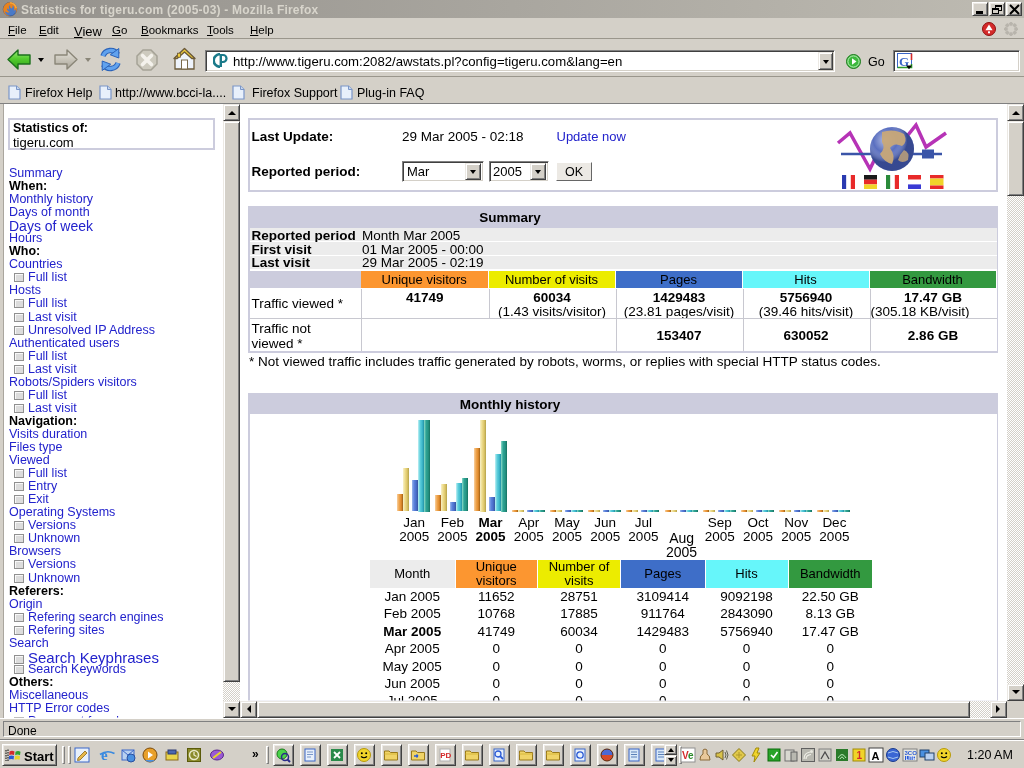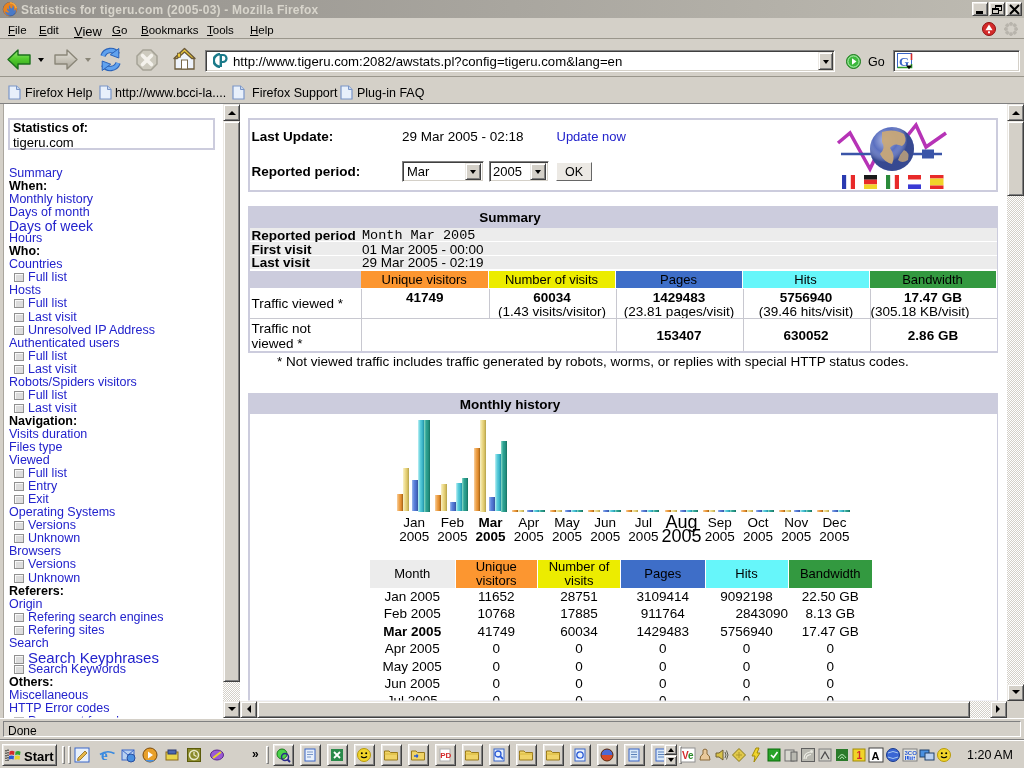--- a/index.html
+++ b/index.html
@@ -258,21 +258,21 @@
 <svg class="abs" style="left:930.1px;top:175px" width="13.5" height="14" viewBox="0 0 13.5 14">
       <rect width="13.5" height="3.5" fill="#e82a2a"></rect>
       <rect y="3.5" width="13.5" height="7" fill="#f0d42a"></rect>
       <rect y="10.5" width="13.5" height="3.5" fill="#e82a2a"></rect>
     </svg>
 <div class="abs" style="left:248px;top:205.5px;width:750px;height:147px;background:#ccccdd;"></div>
 <div class="abs bld ctr" style="left:248px;top:210px;width:524px;font-size:13.5px;">Summary</div>
 <div class="abs" style="left:249.5px;top:227.5px;width:747px;height:123.5px;background:#fff;"></div>
 <div class="abs" style="left:249.5px;top:228.2px;width:747px;height:13.3px;background:#ececec;"></div>
 <div class="abs bld" style="left:251.5px;top:227.7px;font-size:13.5px;">Reported period</div>
-<div class="abs" style="left:362px;top:227.7px;font-size:13.5px;font-family:Liberation Mono, monospace;">Month Mar 2005</div>
+<div class="abs" style="left:362px;top:227.7px;font-size:13.5px;">Month Mar 2005</div>
 <div class="abs" style="left:249.5px;top:242.0px;width:747px;height:13.3px;background:#ececec;"></div>
 <div class="abs bld" style="left:251.5px;top:241.5px;font-size:13.5px;">First visit</div>
 <div class="abs" style="left:362px;top:241.5px;font-size:13.5px;">01 Mar 2005 - 00:00</div>
 <div class="abs" style="left:249.5px;top:255.8px;width:747px;height:13.3px;background:#ececec;"></div>
 <div class="abs bld" style="left:251.5px;top:255.3px;font-size:13.5px;">Last visit</div>
 <div class="abs" style="left:362px;top:255.3px;font-size:13.5px;">29 Mar 2005 - 02:19</div>
 <div class="abs" style="left:249.5px;top:270.5px;width:111px;height:17.5px;background:#ccccdd;"></div>
 <div class="abs ctr" style="left:361px;top:270.5px;width:126.5px;height:17.5px;background:#fc9630;font-size:13px;padding-top:1.5px;">Unique visitors</div>
 <div class="abs ctr" style="left:488.5px;top:270.5px;width:126px;height:17.5px;background:#ecec00;font-size:13px;padding-top:1.5px;">Number of visits</div>
 <div class="abs ctr" style="left:615.5px;top:270.5px;width:126px;height:17.5px;background:#3e6ec8;font-size:13px;padding-top:1.5px;">Pages</div>
@@ -293,21 +293,21 @@
 <div class="abs" style="left:251.5px;top:321px;font-size:13.5px;">Traffic not<br>viewed *</div>
 <div class="abs ctr bld" style="left:615.5px;top:328px;width:127px;font-size:13.5px;">153407</div>
 <div class="abs ctr bld" style="left:742.5px;top:328px;width:127px;font-size:13.5px;">630052</div>
 <div class="abs ctr bld" style="left:869.5px;top:328px;width:127px;font-size:13.5px;">2.86 GB</div>
 <div class="abs" style="left:361px;top:289px;width:1px;height:61.5px;background:#c8c8d0;"></div>
 <div class="abs" style="left:615.5px;top:289px;width:1px;height:61.5px;background:#c8c8d0;"></div>
 <div class="abs" style="left:742.5px;top:289px;width:1px;height:61.5px;background:#c8c8d0;"></div>
 <div class="abs" style="left:869.5px;top:289px;width:1px;height:61.5px;background:#c8c8d0;"></div>
 <div class="abs" style="left:488.5px;top:289px;width:1px;height:29px;background:#c8c8d0;"></div>
 <div class="abs" style="left:249.5px;top:318.2px;width:747px;height:1px;background:#c8c8d0;"></div>
-<div class="abs" style="left:249px;top:354px;font-size:13.5px;margin-left:28px;">* Not viewed traffic includes traffic generated by robots, worms, or replies with special HTTP status codes.</div>
+<div class="abs" style="left:249px;top:354px;font-size:13.5px;">* Not viewed traffic includes traffic generated by robots, worms, or replies with special HTTP status codes.</div>
 <div class="abs" style="left:248px;top:393px;width:750px;height:330px;background:#ccccdd;"></div>
 <div class="abs bld ctr" style="left:248px;top:396.5px;width:524px;font-size:13.5px;">Monthly history</div>
 <div class="abs" style="left:249.5px;top:413.5px;width:747px;height:308px;background:#fff;"></div>
 <div class="abs" style="left:397.2px;top:493.7px;width:6px;height:17.8px;background:linear-gradient(to right,#f8d0a0,#efa54e 35%,#e08a2c 70%,#9c5e14);"></div>
 <div class="abs" style="left:403.2px;top:467.7px;width:6px;height:43.8px;background:linear-gradient(to right,#f8f0c8,#eddc8c 35%,#dcc468 70%,#b3a249);"></div>
 <div class="abs" style="left:412.2px;top:480.2px;width:6px;height:31.3px;background:linear-gradient(to right,#9db8ec,#5c83dc 35%,#4a6cc8 70%,#35549e);"></div>
 <div class="abs" style="left:418.2px;top:420.0px;width:6px;height:91.5px;background:linear-gradient(to right,#c0f0f4,#5ecfdc 35%,#3eb8cc 70%,#2391a4);"></div>
 <div class="abs" style="left:424.2px;top:420.0px;width:6px;height:91.5px;background:linear-gradient(to right,#8fdcca,#2ea495 35%,#269484 70%,#15705e);"></div>
 <div class="abs ctr " style="left:392.2px;top:516px;width:44px;font-size:13.5px;line-height:13.6px;">Jan<br>2005</div>
 <div class="abs" style="left:435.4px;top:495.1px;width:6px;height:16.4px;background:linear-gradient(to right,#f8d0a0,#efa54e 35%,#e08a2c 70%,#9c5e14);"></div>
@@ -344,21 +344,21 @@
 <div class="abs" style="left:632.4px;top:510.0px;width:6px;height:1.5px;background:linear-gradient(to right,#f8f0c8,#eddc8c 35%,#dcc468 70%,#b3a249);"></div>
 <div class="abs" style="left:641.4px;top:510.0px;width:6px;height:1.5px;background:linear-gradient(to right,#9db8ec,#5c83dc 35%,#4a6cc8 70%,#35549e);"></div>
 <div class="abs" style="left:647.4px;top:510.0px;width:6px;height:1.5px;background:linear-gradient(to right,#c0f0f4,#5ecfdc 35%,#3eb8cc 70%,#2391a4);"></div>
 <div class="abs" style="left:653.4px;top:510.0px;width:6px;height:1.5px;background:linear-gradient(to right,#8fdcca,#2ea495 35%,#269484 70%,#15705e);"></div>
 <div class="abs ctr " style="left:621.4px;top:516px;width:44px;font-size:13.5px;line-height:13.6px;">Jul<br>2005</div>
 <div class="abs" style="left:664.6px;top:510.0px;width:6px;height:1.5px;background:linear-gradient(to right,#f8d0a0,#efa54e 35%,#e08a2c 70%,#9c5e14);"></div>
 <div class="abs" style="left:670.6px;top:510.0px;width:6px;height:1.5px;background:linear-gradient(to right,#f8f0c8,#eddc8c 35%,#dcc468 70%,#b3a249);"></div>
 <div class="abs" style="left:679.6px;top:510.0px;width:6px;height:1.5px;background:linear-gradient(to right,#9db8ec,#5c83dc 35%,#4a6cc8 70%,#35549e);"></div>
 <div class="abs" style="left:685.6px;top:510.0px;width:6px;height:1.5px;background:linear-gradient(to right,#c0f0f4,#5ecfdc 35%,#3eb8cc 70%,#2391a4);"></div>
 <div class="abs" style="left:691.6px;top:510.0px;width:6px;height:1.5px;background:linear-gradient(to right,#8fdcca,#2ea495 35%,#269484 70%,#15705e);"></div>
-<div class="abs ctr " style="left:659.6px;top:516px;width:44px;font-size:18px;line-height:13.6px;">Aug<br>2005</div>
+<div class="abs ctr " style="left:659.6px;top:532px;width:44px;font-size:14px;line-height:13.6px;">Aug<br>2005</div>
 <div class="abs" style="left:702.8px;top:510.0px;width:6px;height:1.5px;background:linear-gradient(to right,#f8d0a0,#efa54e 35%,#e08a2c 70%,#9c5e14);"></div>
 <div class="abs" style="left:708.8px;top:510.0px;width:6px;height:1.5px;background:linear-gradient(to right,#f8f0c8,#eddc8c 35%,#dcc468 70%,#b3a249);"></div>
 <div class="abs" style="left:717.8px;top:510.0px;width:6px;height:1.5px;background:linear-gradient(to right,#9db8ec,#5c83dc 35%,#4a6cc8 70%,#35549e);"></div>
 <div class="abs" style="left:723.8px;top:510.0px;width:6px;height:1.5px;background:linear-gradient(to right,#c0f0f4,#5ecfdc 35%,#3eb8cc 70%,#2391a4);"></div>
 <div class="abs" style="left:729.8px;top:510.0px;width:6px;height:1.5px;background:linear-gradient(to right,#8fdcca,#2ea495 35%,#269484 70%,#15705e);"></div>
 <div class="abs ctr " style="left:697.8px;top:516px;width:44px;font-size:13.5px;line-height:13.6px;">Sep<br>2005</div>
 <div class="abs" style="left:741.0px;top:510.0px;width:6px;height:1.5px;background:linear-gradient(to right,#f8d0a0,#efa54e 35%,#e08a2c 70%,#9c5e14);"></div>
 <div class="abs" style="left:747.0px;top:510.0px;width:6px;height:1.5px;background:linear-gradient(to right,#f8f0c8,#eddc8c 35%,#dcc468 70%,#b3a249);"></div>
 <div class="abs" style="left:756.0px;top:510.0px;width:6px;height:1.5px;background:linear-gradient(to right,#9db8ec,#5c83dc 35%,#4a6cc8 70%,#35549e);"></div>
 <div class="abs" style="left:762.0px;top:510.0px;width:6px;height:1.5px;background:linear-gradient(to right,#c0f0f4,#5ecfdc 35%,#3eb8cc 70%,#2391a4);"></div>
@@ -385,21 +385,21 @@
 <div class="abs ctr " style="left:369.5px;top:589.0px;width:85.5px;font-size:13.5px;">Jan 2005</div>
 <div class="abs ctr " style="left:455.0px;top:589.0px;width:82.5px;font-size:13.5px;">11652</div>
 <div class="abs ctr " style="left:537.5px;top:589.0px;width:83.0px;font-size:13.5px;">28751</div>
 <div class="abs ctr " style="left:620.5px;top:589.0px;width:84.5px;font-size:13.5px;">3109414</div>
 <div class="abs ctr " style="left:705.0px;top:589.0px;width:83.0px;font-size:13.5px;">9092198</div>
 <div class="abs ctr " style="left:788.0px;top:589.0px;width:84.5px;font-size:13.5px;">22.50 GB</div>
 <div class="abs ctr " style="left:369.5px;top:606.4px;width:85.5px;font-size:13.5px;">Feb 2005</div>
 <div class="abs ctr " style="left:455.0px;top:606.4px;width:82.5px;font-size:13.5px;">10768</div>
 <div class="abs ctr " style="left:537.5px;top:606.4px;width:83.0px;font-size:13.5px;">17885</div>
 <div class="abs ctr " style="left:620.5px;top:606.4px;width:84.5px;font-size:13.5px;">911764</div>
-<div class="abs ctr " style="left:705.0px;top:606.4px;width:83.0px;font-size:13.5px;text-align:right;">2843090</div>
+<div class="abs ctr " style="left:705.0px;top:606.4px;width:83.0px;font-size:13.5px;">2843090</div>
 <div class="abs ctr " style="left:788.0px;top:606.4px;width:84.5px;font-size:13.5px;">8.13 GB</div>
 <div class="abs ctr bld " style="left:369.5px;top:623.8px;width:85.5px;font-size:13.5px;">Mar 2005</div>
 <div class="abs ctr " style="left:455.0px;top:623.8px;width:82.5px;font-size:13.5px;">41749</div>
 <div class="abs ctr " style="left:537.5px;top:623.8px;width:83.0px;font-size:13.5px;">60034</div>
 <div class="abs ctr " style="left:620.5px;top:623.8px;width:84.5px;font-size:13.5px;">1429483</div>
 <div class="abs ctr " style="left:705.0px;top:623.8px;width:83.0px;font-size:13.5px;">5756940</div>
 <div class="abs ctr " style="left:788.0px;top:623.8px;width:84.5px;font-size:13.5px;">17.47 GB</div>
 <div class="abs ctr " style="left:369.5px;top:641.2px;width:85.5px;font-size:13.5px;">Apr 2005</div>
 <div class="abs ctr " style="left:455.0px;top:641.2px;width:82.5px;font-size:13.5px;">0</div>
 <div class="abs ctr " style="left:537.5px;top:641.2px;width:83.0px;font-size:13.5px;">0</div>

